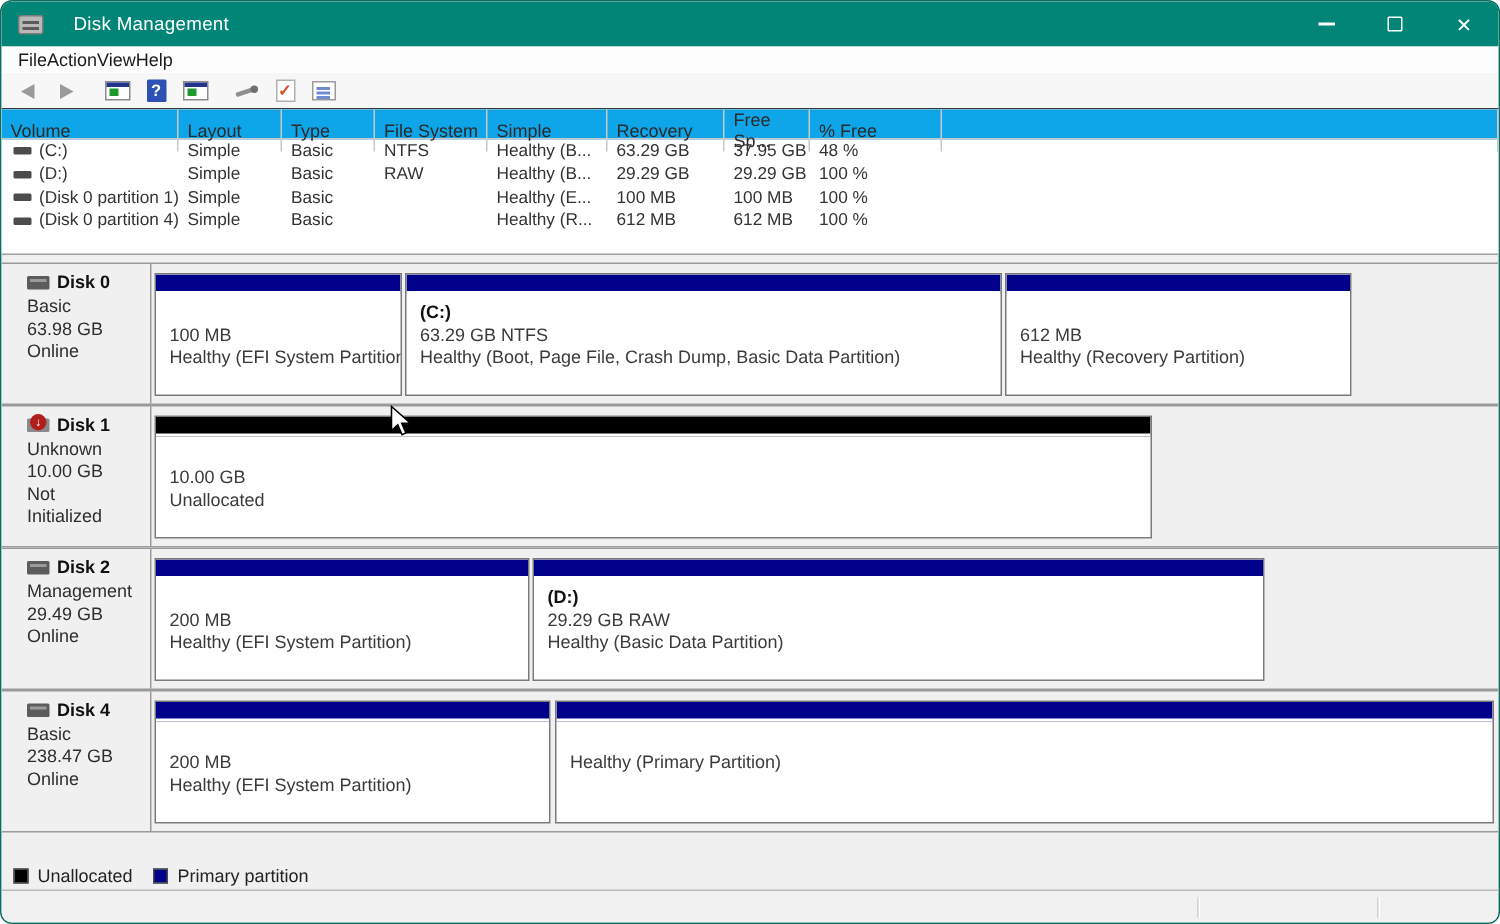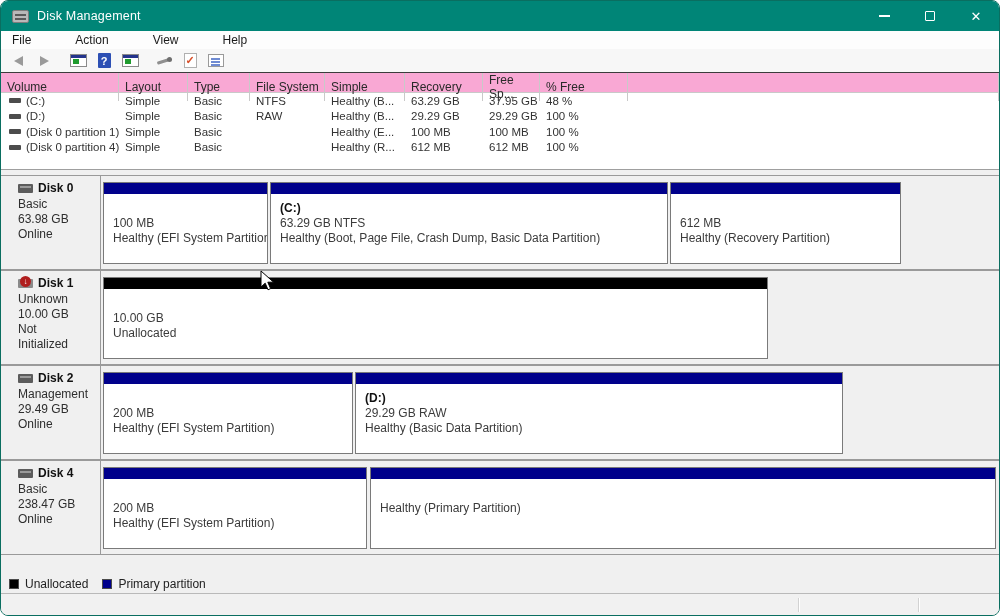--- a/index.html
+++ b/index.html
@@ -15,21 +15,21 @@
   .app-icon:before { content:""; position:absolute; left:2px; right:2px; top:3px; height:2px; background:#5a5a5a; }
   .app-icon:after  { content:""; position:absolute; left:2px; right:2px; top:7px; height:2px; background:#5a5a5a; }
   .title-text { font-size:12.5px; letter-spacing:.2px; }
   .tb-controls { margin-left:auto; display:flex; height:100%; }
   .tb-btn { width:46px; height:100%; display:flex; align-items:center; justify-content:center; }
   .glyph-min { width:11px; height:1.5px; background:#fff; }
   .glyph-max { width:10px; height:10px; border:1.2px solid #fff; border-radius:1px; }
   .glyph-close { font-size:13px; color:#fff; line-height:1; }
   
   .menubar { height:18px; background:#fdfdfd; display:flex; align-items:center; font-size:12px; color:#1a1a1a; }
-  .menu-item { padding:0 22px; height:100%; display:flex; align-items:center; }
+  .menu-item { padding:0 0; height:100%; display:flex; align-items:center; }
   .menu-item:first-child { padding-left:11px; }
   
   .toolbar { height:23px; background:#f7f7f7; display:flex; align-items:center; padding-left:6px; gap:4px; }
   .ticon { width:22px; height:19px; display:flex; align-items:center; justify-content:center; }
   .arrow { width:0; height:0; border-top:5px solid transparent; border-bottom:5px solid transparent; }
   .arrow-left  { border-right:9px solid #9a9a9a; }
   .arrow-right { border-left:9px solid #9a9a9a; }
   .win-ic { width:17px; height:13px; border:1px solid #8a8a8a; background:#fff; position:relative; }
   .win-ic:before { content:""; position:absolute; left:0; right:0; top:0; height:3px; background:#24348c; }
   .win-ic:after { content:""; position:absolute; left:2px; bottom:2px; width:6px; height:5px; background:#1f9b2e; }
@@ -41,21 +41,21 @@
   .doc-ic { width:13px; height:15px; border:1px solid #b0b0b0; background:#fff; color:#d8502a;
     font-size:11px; font-weight:bold; display:flex; align-items:center; justify-content:center; }
   .list-ic { width:16px; height:13px; border:1px solid #9a9a9a; background:#fff; position:relative; }
   .list-ic:before { content:""; position:absolute; left:2px; top:3px; width:9px; height:1.5px; background:#6f8bd2; box-shadow:0 3px 0 #6f8bd2, 0 6px 0 #6f8bd2; }
   
   .content { position:absolute; left:0; right:0; top:71px; bottom:22px;
     border-top:1px solid #3c3c3c; display:flex; flex-direction:column; background:#f0f0f0; }
   
   .volume-list { height:97px; background:#fff; border-bottom:1px solid #9f9f9f; font-size:11.5px; color:#333; }
   .vrow { display:grid; grid-template-columns:118px 69px 62px 75px 80px 78px 57px 88px 1fr; align-items:center; }
-  .vhead { height:20px; font-size:12px; color:#2a2a2a; background:#f9a8d4; border-bottom:1px solid #c9c9c9; }
+  .vhead { height:20px; font-size:12px; color:#2a2a2a; background:#0ea5e9; border-bottom:1px solid #c9c9c9; }
   .vhead > div { height:100%; display:flex; align-items:center; padding-left:6px; border-right:1px solid #c9c9c9; }
   .vdata { height:15.5px; }
   .vdata > div { padding-left:6px; white-space:nowrap; overflow:hidden; }
   .vol-cell { display:flex; align-items:center; gap:5px; }
   .vol-ic { flex:0 0 12px; height:5px; background:#4c4c4c; border-radius:1px; margin-left:2px; }
   
   .graph { flex:1; padding-top:5px; overflow:hidden; }
   .disk-row { height:95px; border-top:1px solid #9a9a9a; border-bottom:1px solid #9a9a9a; display:flex; background:#f0f0f0; }
   .disk-label { width:100px; border-right:1px solid #9a9a9a; padding:5px 17px; font-size:12px; color:#2e2e2e; line-height:15px; }
   .disk-name { display:flex; align-items:center; gap:5px; font-weight:bold; color:#111; margin-bottom:1px; }
@@ -78,21 +78,21 @@
     border-top:1px solid #b9b9b9; }
   .sb-div { position:absolute; top:4px; height:14px; width:0; border-left:1px solid #d2d2d2; border-right:1px solid #fff; }
   
   .cursor { position:absolute; left:258px; top:269px; z-index:50; pointer-events:none; }
 </style>
 </head>
 <body>
 
 <div class="window">
 
-  <div class="titlebar" style="background: rgb(0, 133, 119);">
+  <div class="titlebar" style="background: rgb(0, 133, 119); gap: 12px;">
     <span class="app-icon"></span>
     <span class="title-text">Disk Management</span>
     <div class="tb-controls">
       <div class="tb-btn">
           <span class="glyph-min"></span>
         </div>
       <div class="tb-btn">
           <span class="glyph-max"></span>
         </div>
       <div class="tb-btn">

